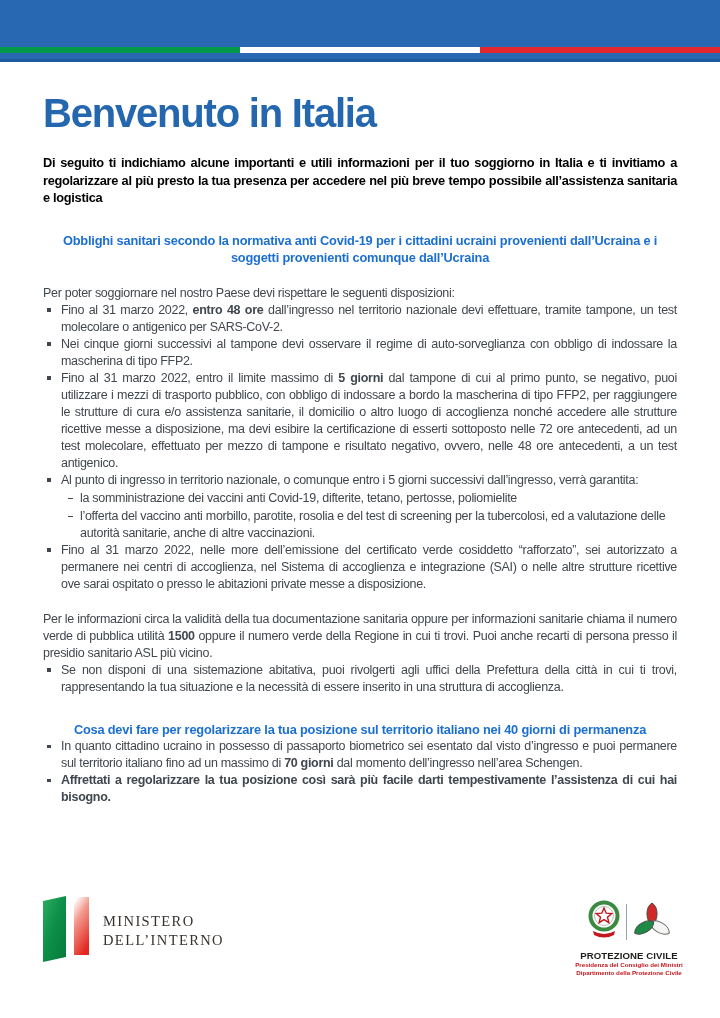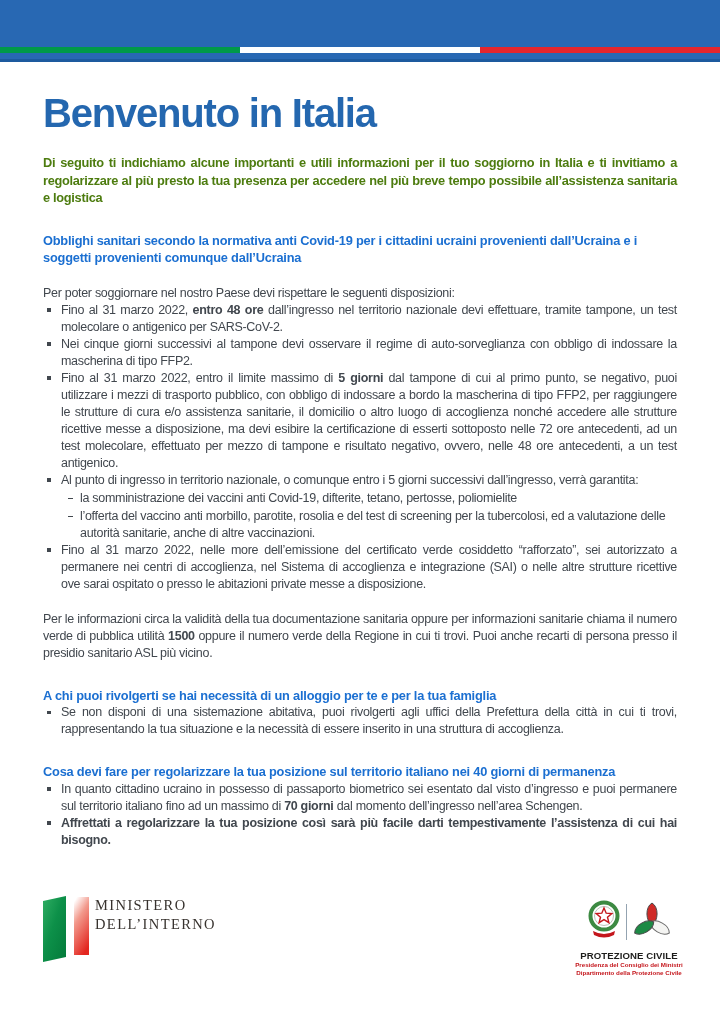--- a/index.html
+++ b/index.html
@@ -31,26 +31,26 @@
   .flag .fw{width:33.3%;background:var(--flag-white);}
   .flag .fr{flex:1;background:var(--flag-red);}
 
   
   .content{padding:0 43px;}
   .title{
     margin-top:29px;font-size:40px;font-weight:bold;color:var(--title-blue);
     letter-spacing:-1.2px;line-height:1.1;
   }
   .intro{
-    margin-top:19px;font-size:12.8px;font-weight:bold;color:#4d7c0f;
+    margin-top:19px;font-size:12.8px;font-weight:bold;color:#000000;
     line-height:17.5px;letter-spacing:-0.3px;text-align:justify;
   }
   .heading{
     margin-top:25px;font-size:12.8px;font-weight:bold;color:var(--heading-blue);
-    line-height:17.5px;letter-spacing:-0.2px;
+    line-height:17.5px;letter-spacing:-0.2px;text-align:center;
   }
   .lead,.para{
     margin-top:18px;font-size:12.5px;color:var(--text-dark);
     line-height:17px;letter-spacing:-0.3px;
   }
   .para{text-align:justify;}
   ul.bullets{list-style:none;margin:0;padding:0;}
   ul.bullets > li{
     position:relative;padding-left:18px;
     font-size:12.5px;color:var(--text-dark);line-height:17px;
@@ -67,21 +67,21 @@
     background:var(--text-dark);
   }
   b{font-weight:bold;}
 
   
   .footer{
     position:absolute;left:0;right:0;top:896px;
     display:flex;justify-content:space-between;align-items:flex-start;
     padding:0 43px;
   }
-  .min-logo{display:flex;gap:2px;}
+  .min-logo{display:flex;align-items:center;gap:10px;}
   .min-text{
     font-family:"Liberation Serif","DejaVu Serif",serif;
     font-size:14.5px;letter-spacing:1.4px;line-height:1.34;
     color:var(--logo-text);white-space:nowrap;
   }
   .pc-logo{display:flex;flex-direction:column;align-items:center;width:96px;margin-top:2px;}
   .pc-icons{display:flex;align-items:center;gap:5px;height:48px;}
   .pc-divider{width:1px;height:36px;background:#93a3b1;}
   .pc-name{
     margin-top:4px;font-size:9.6px;font-weight:bold;color:#1d1d1b;
@@ -124,21 +124,20 @@
         <ul class="subs">
           <li>la somministrazione dei vaccini anti Covid-19, difterite, tetano, pertosse, poliomielite</li>
           <li>l’offerta del vaccino anti morbillo, parotite, rosolia e del test di screening per la tubercolosi, ed a valutazione delle autorità sanitarie, anche di altre vaccinazioni.</li>
         </ul>
       </li>
       <li><span>Fino al 31 marzo 2022, nelle more dell’emissione del certificato verde cosiddetto “rafforzato”, sei autorizzato a permanere nei centri di accoglienza, nel Sistema di accoglienza e integrazione (SAI) o nelle altre strutture ricettive ove sarai ospitato o presso le abitazioni private messe a disposizione.</span></li>
     </ul>
 
     <p class="para"><span>Per le informazioni circa la validità della tua documentazione sanitaria oppure per informazioni sanitarie chiama il numero verde di pubblica utilità </span><b>1500</b><span> oppure il numero verde della Regione in cui ti trovi. Puoi anche recarti di persona presso il presidio sanitario ASL più vicino.</span></p>
 
-    <h2 class="heading">A chi puoi rivolgerti se hai necessità di un alloggio per te e per la tua famiglia</h2>
 
     <ul class="bullets">
       <li><span>Se non disponi di una sistemazione abitativa, puoi rivolgerti agli uffici della Prefettura della città in cui ti trovi, rappresentando la tua situazione e la necessità di essere inserito in una struttura di accoglienza.</span></li>
     </ul>
 
     <h2 class="heading">Cosa devi fare per regolarizzare la tua posizione sul territorio italiano nei 40 giorni di permanenza</h2>
 
     <ul class="bullets">
       <li><span>In quanto cittadino ucraino in possesso di passaporto biometrico sei esentato dal visto d’ingresso e puoi permanere sul territorio italiano fino ad un massimo di </span><b>70 giorni</b><span> dal momento dell’ingresso nell’area Schengen.</span></li>
       <li><b>Affrettati a regolarizzare la tua posizione così sarà più facile darti tempestivamente l’assistenza di cui hai bisogno.</b></li>

